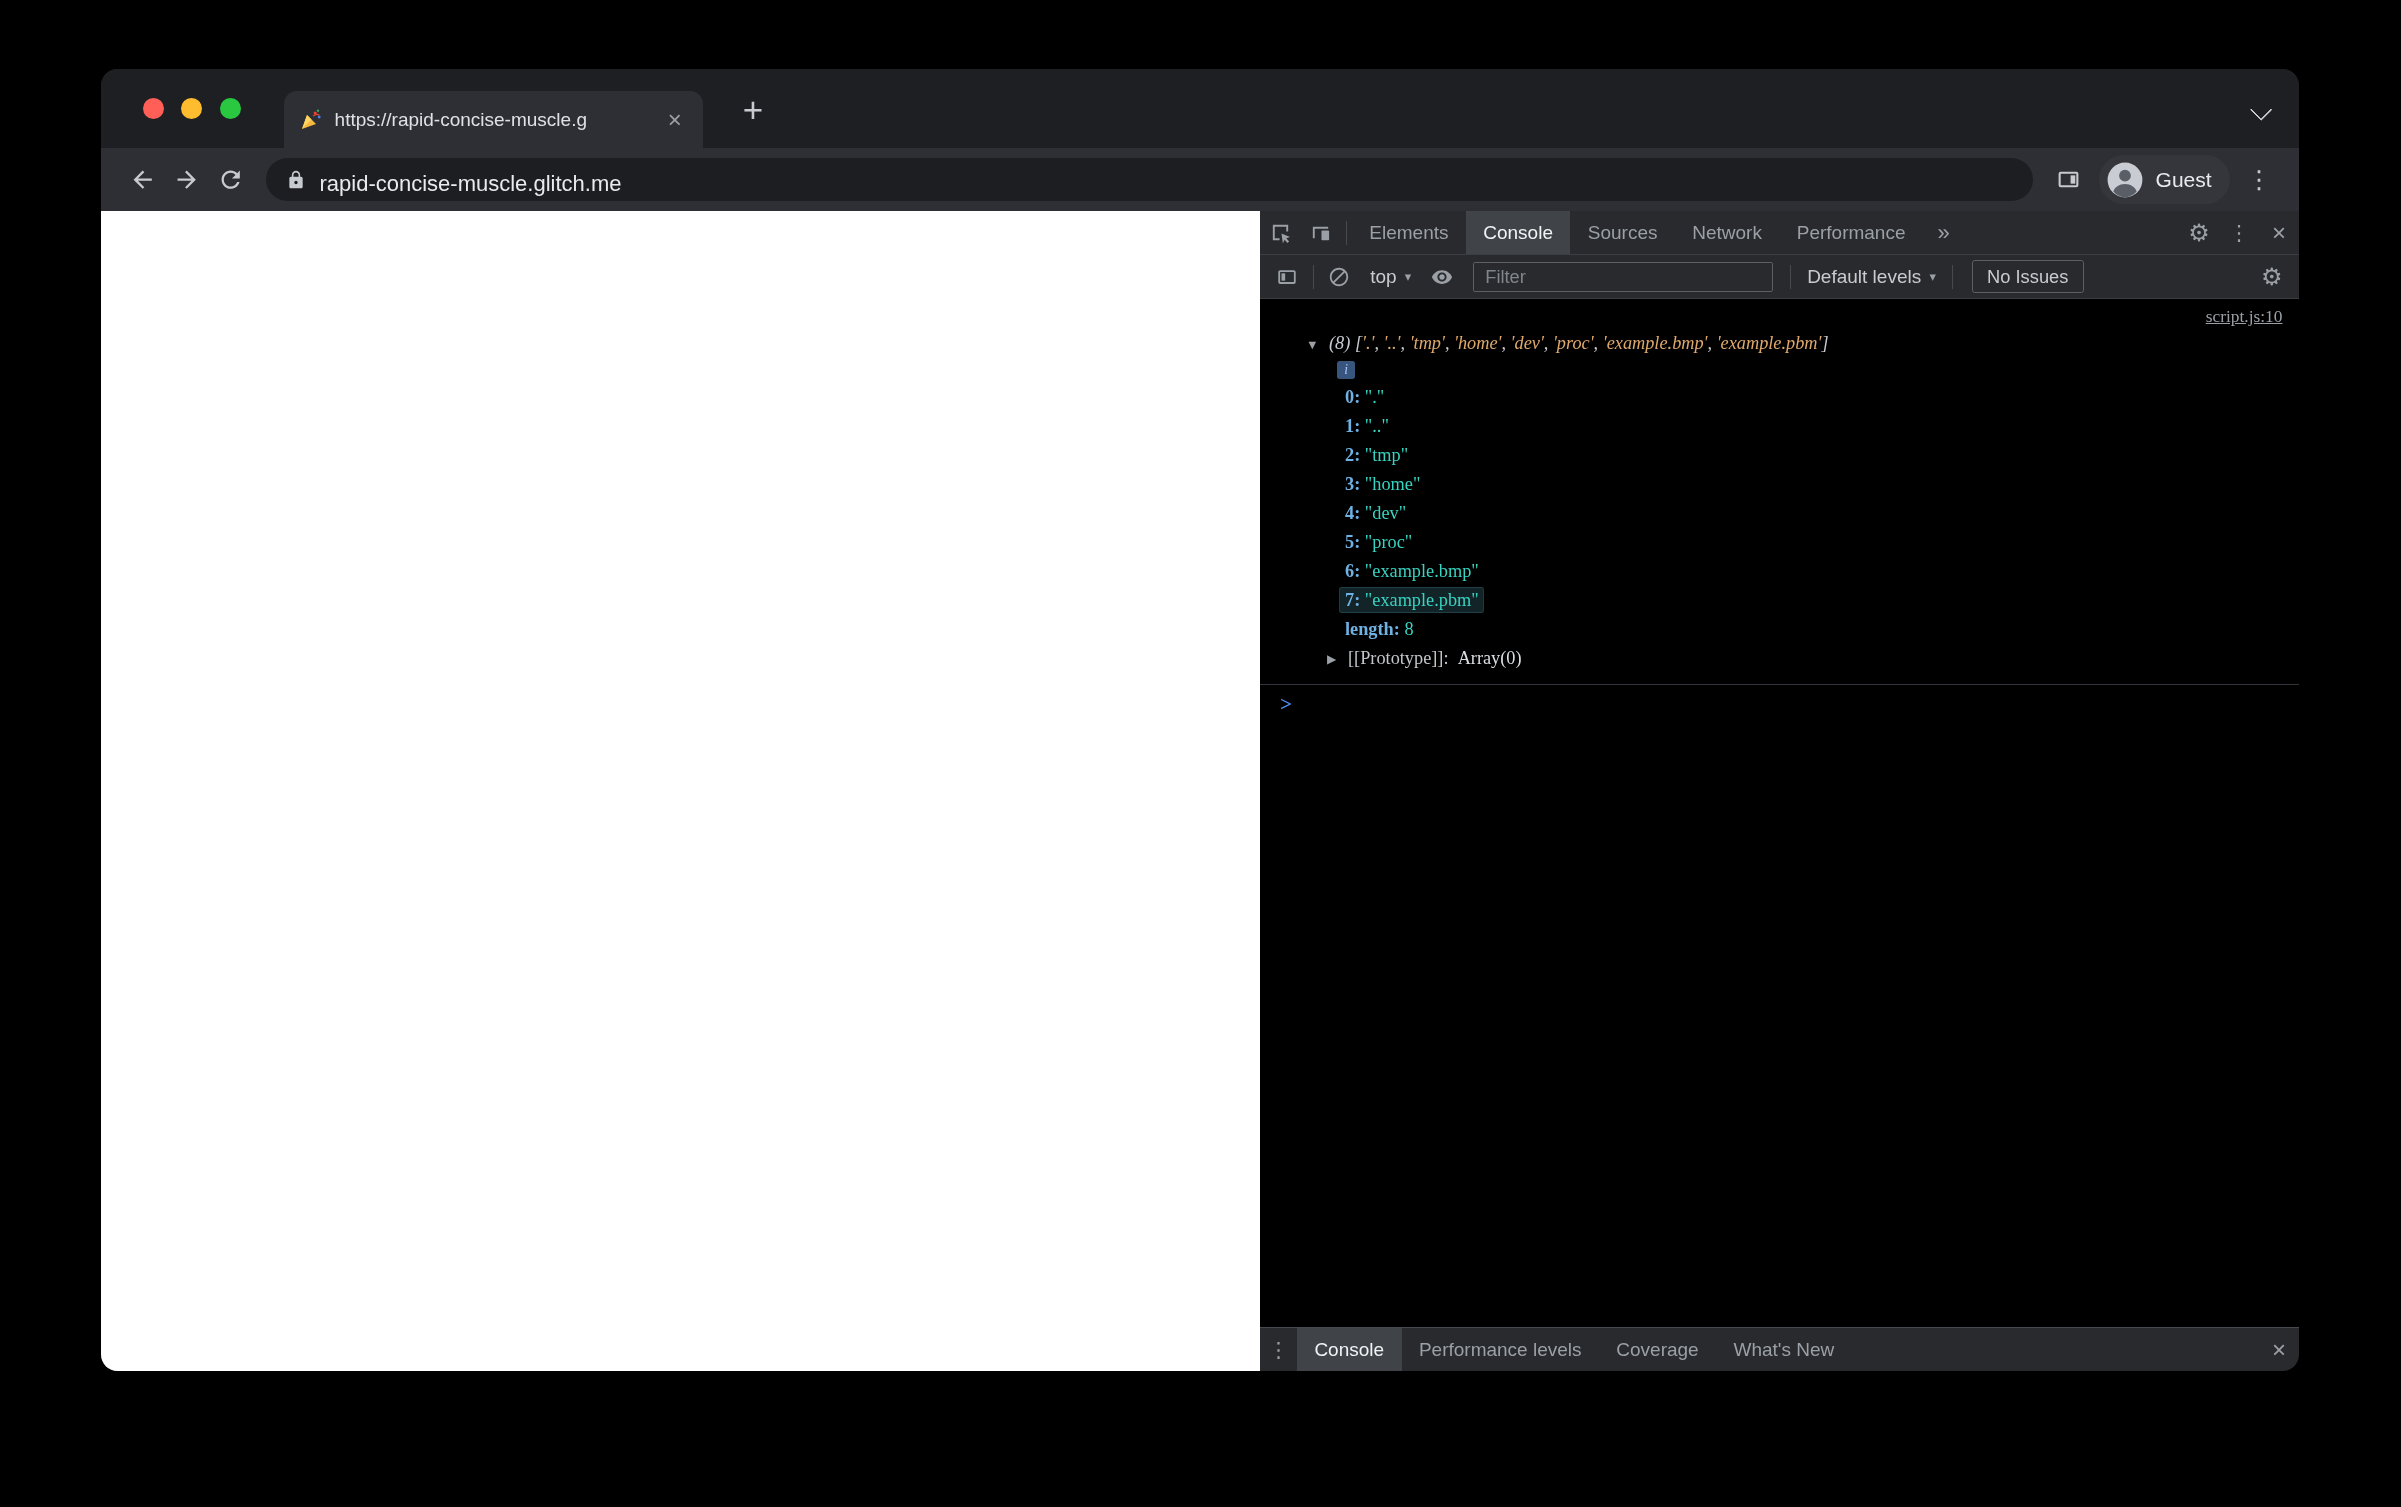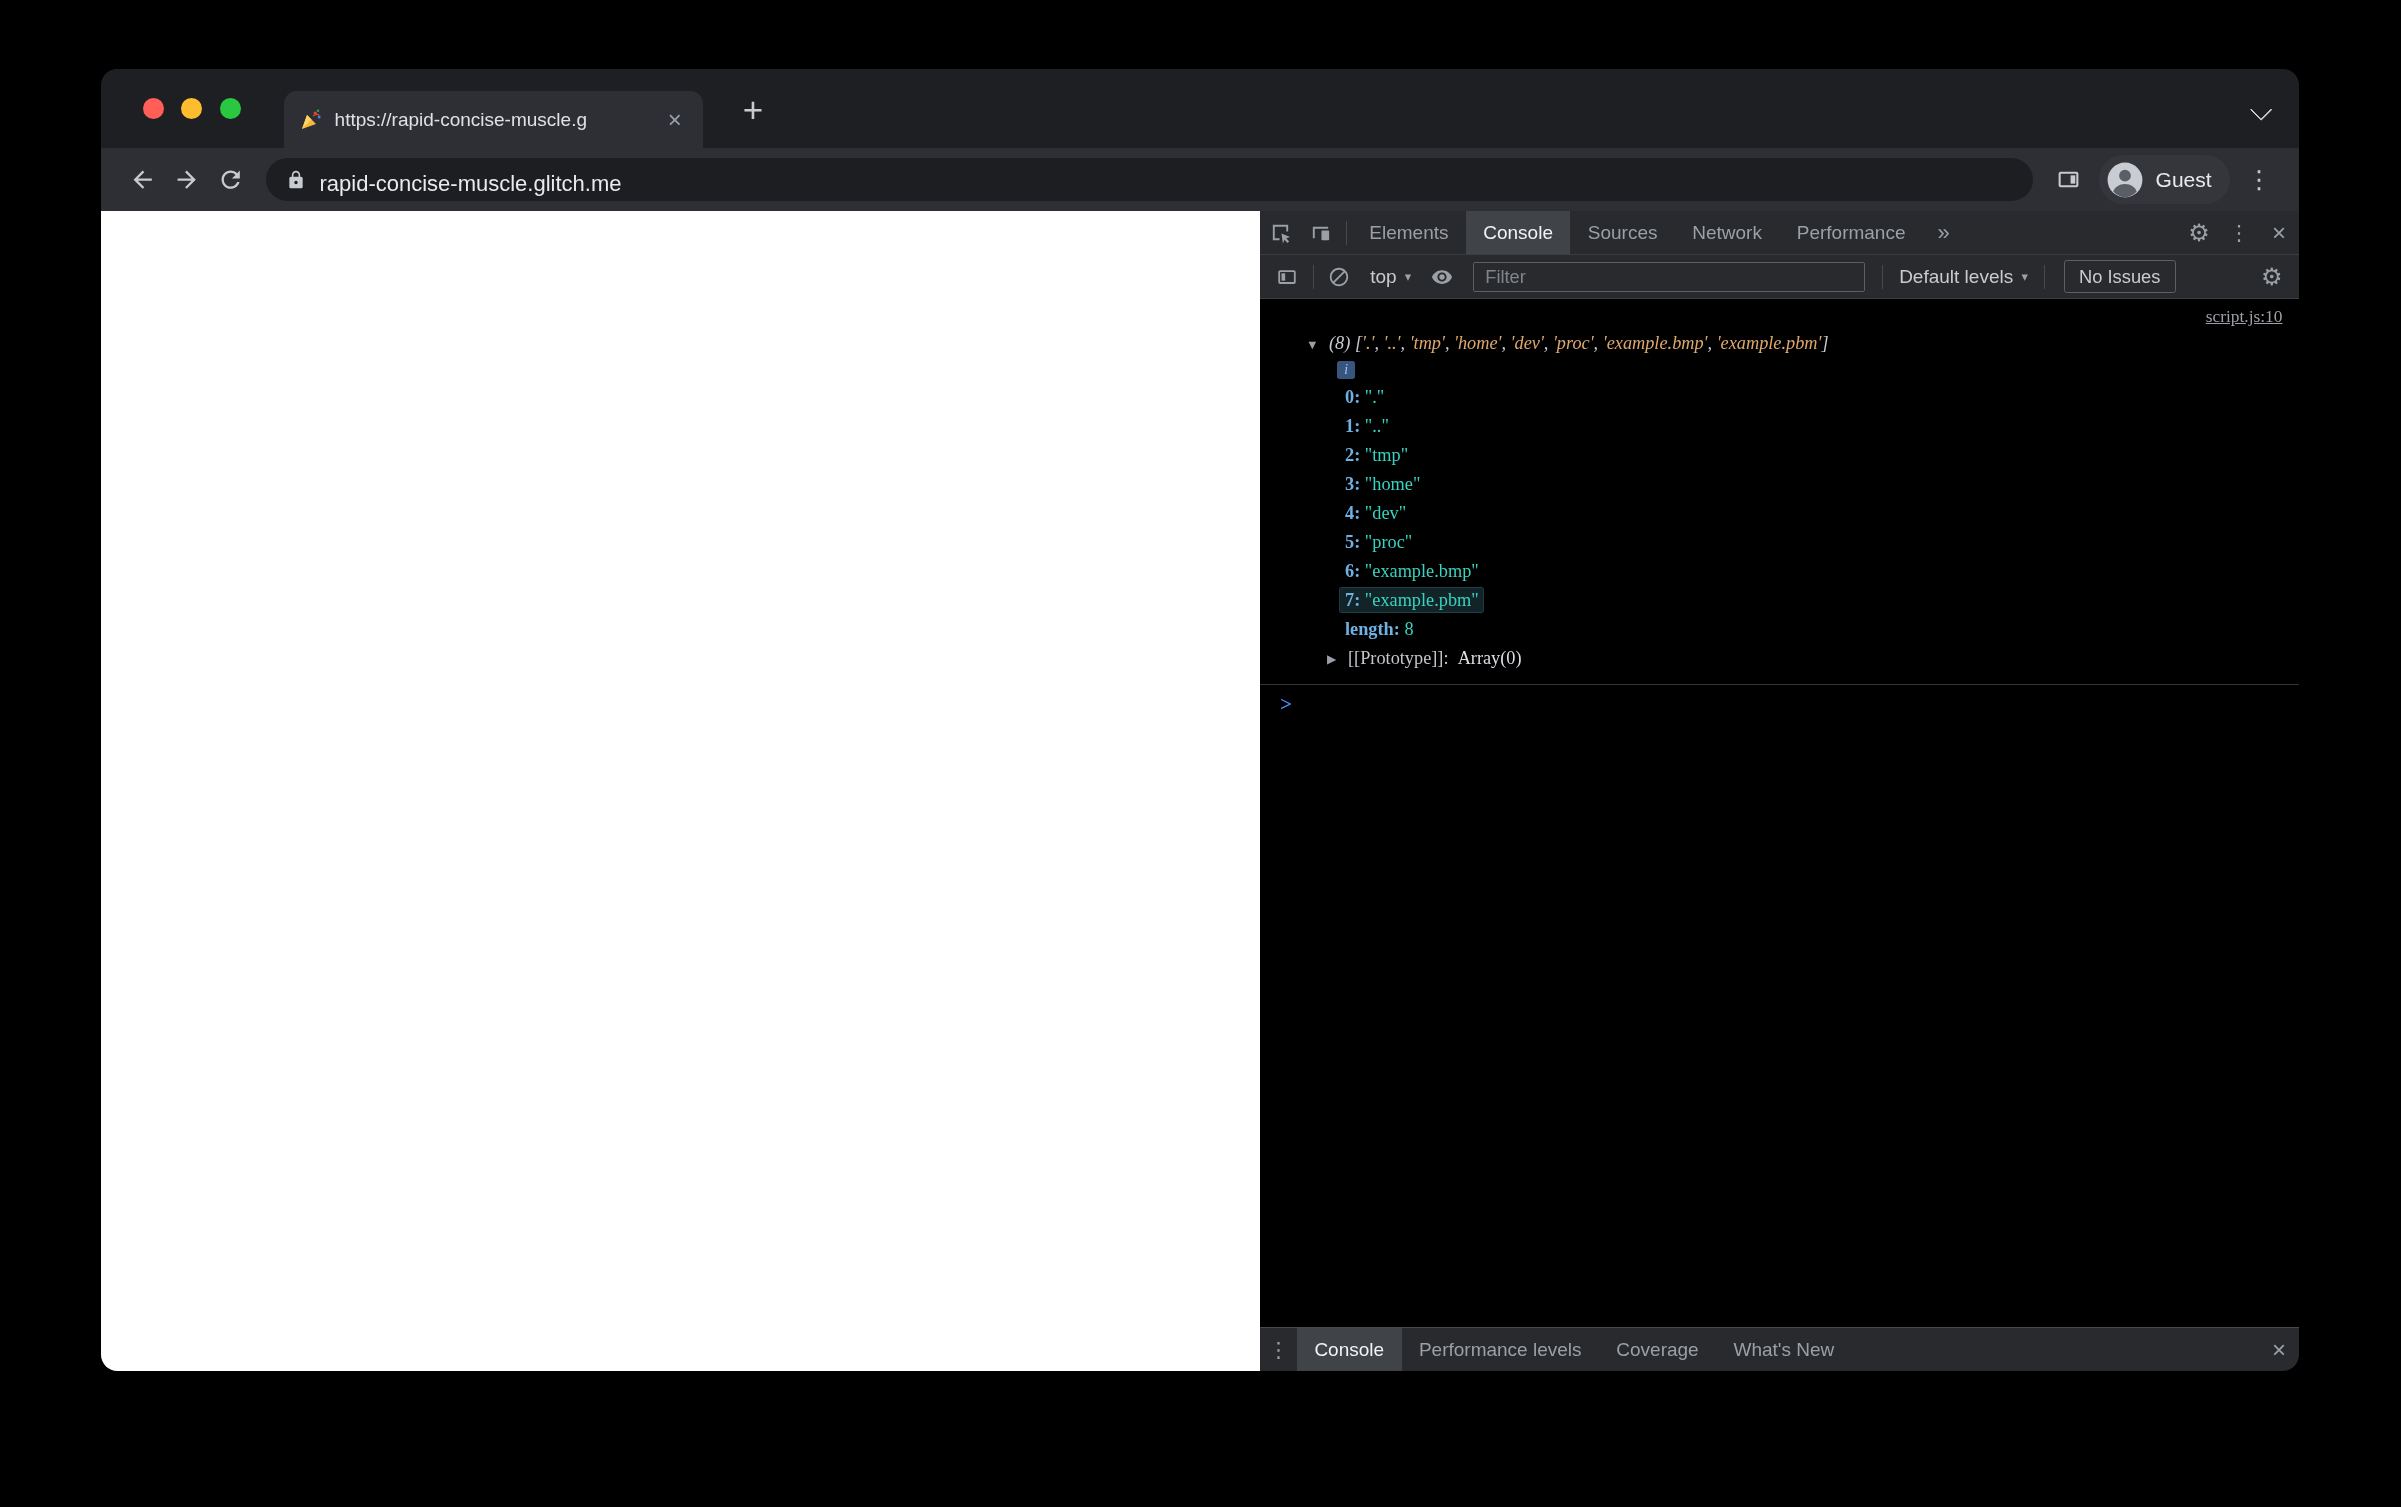--- a/index.html
+++ b/index.html
@@ -58,21 +58,21 @@
   .dt-tabs { display:flex; align-items:stretch; }
   .dt-tab { padding:0 17.4px; display:flex; align-items:center; font-size:19px; color:#9aa0a6; white-space:nowrap; }
   .dt-tab.active { background:#404449; color:#f1f3f4; }
   .more { padding:0 14.6px; display:flex; align-items:center; font-size:22px; color:#9aa0a6; }
   .spacer { flex:1; }
   .glyph { font-size:24px; color:#9aa0a6; }
 
   .dt-toolbar { align-items:center; padding:0 7.3px; }
   .context { display:flex; align-items:center; gap:8.2px; font-size:19px; color:#c8cbcf; padding:0 11px; white-space:nowrap; }
   .caret { font-size:12.8px; color:#9aa0a6; }
-  .filter { width:392px; height:30px; margin:0 11px; border:0.9px solid #5c6065; border-radius:1.8px;
+  .filter { width:300px; height:30px; margin:0 11px; border:0.9px solid #5c6065; border-radius:1.8px;
             background:transparent; color:#e8eaed; font-size:18.3px; padding:0 11px;
             font-family:"Liberation Sans",sans-serif; outline:none; }
   .filter::placeholder { color:#80868b; }
   .issues { font-size:18.3px; color:#c8cbcf; border:0.9px solid #5c6065; border-radius:2.7px;
             padding:4.6px 14.6px; margin-left:12.8px; white-space:nowrap; }
 
   
   .console-area { flex:1; font-family:Liberation Serif, serif; font-size:18.3px;
                   color:#dfe1e5; overflow:hidden; }
   .msg { border-bottom:0.9px solid #323539; padding:3.7px 0 11px 0; }

